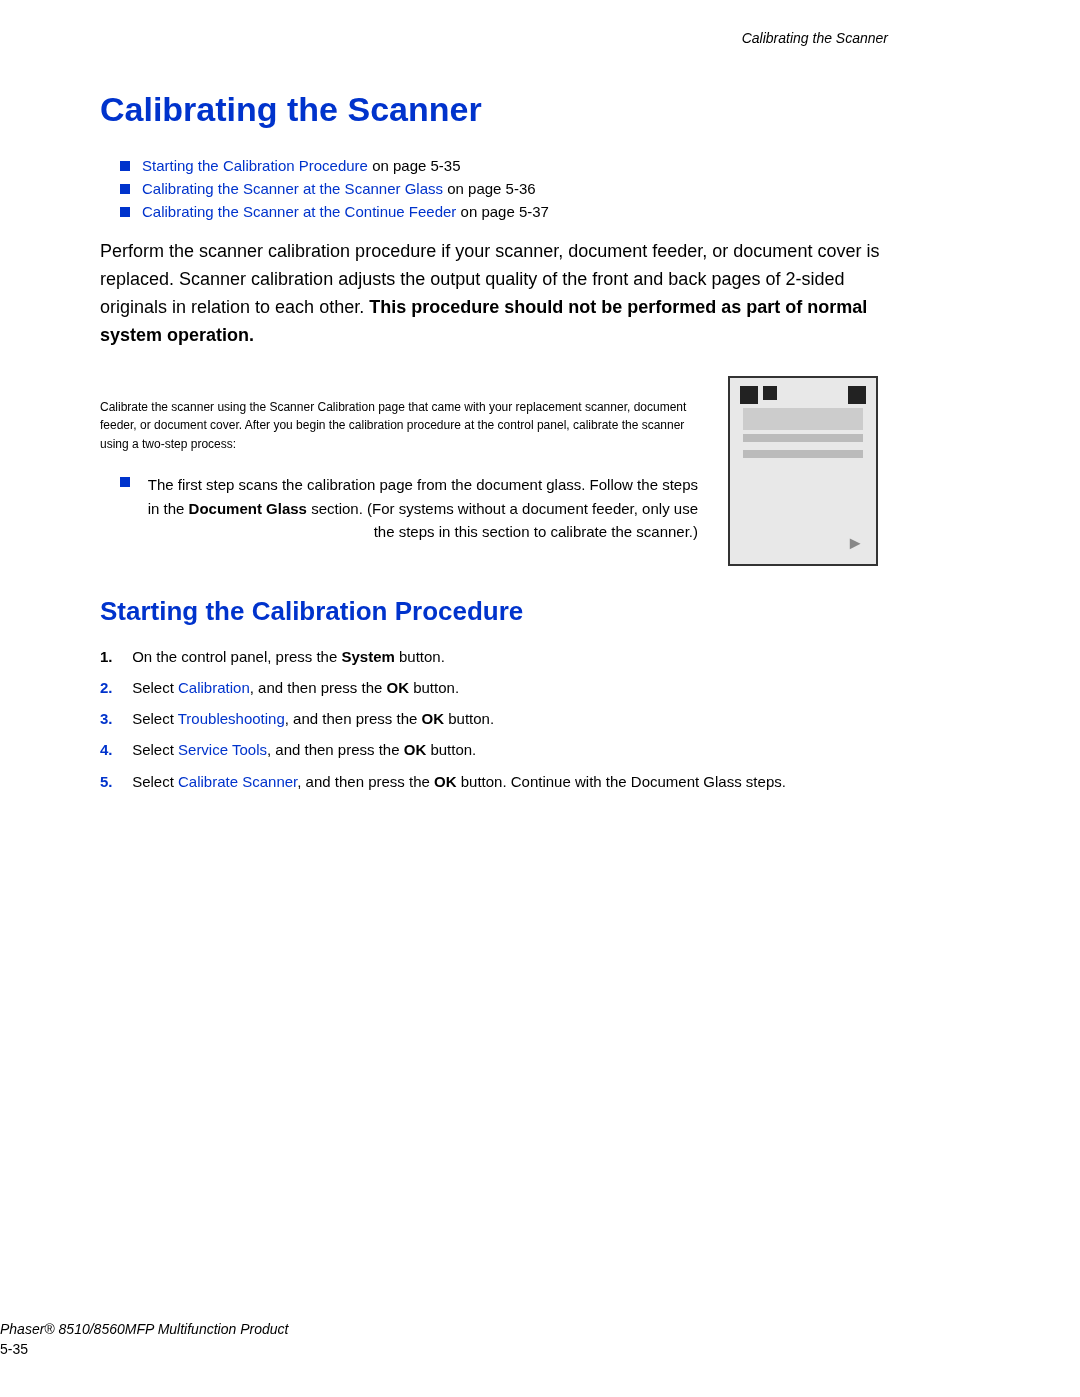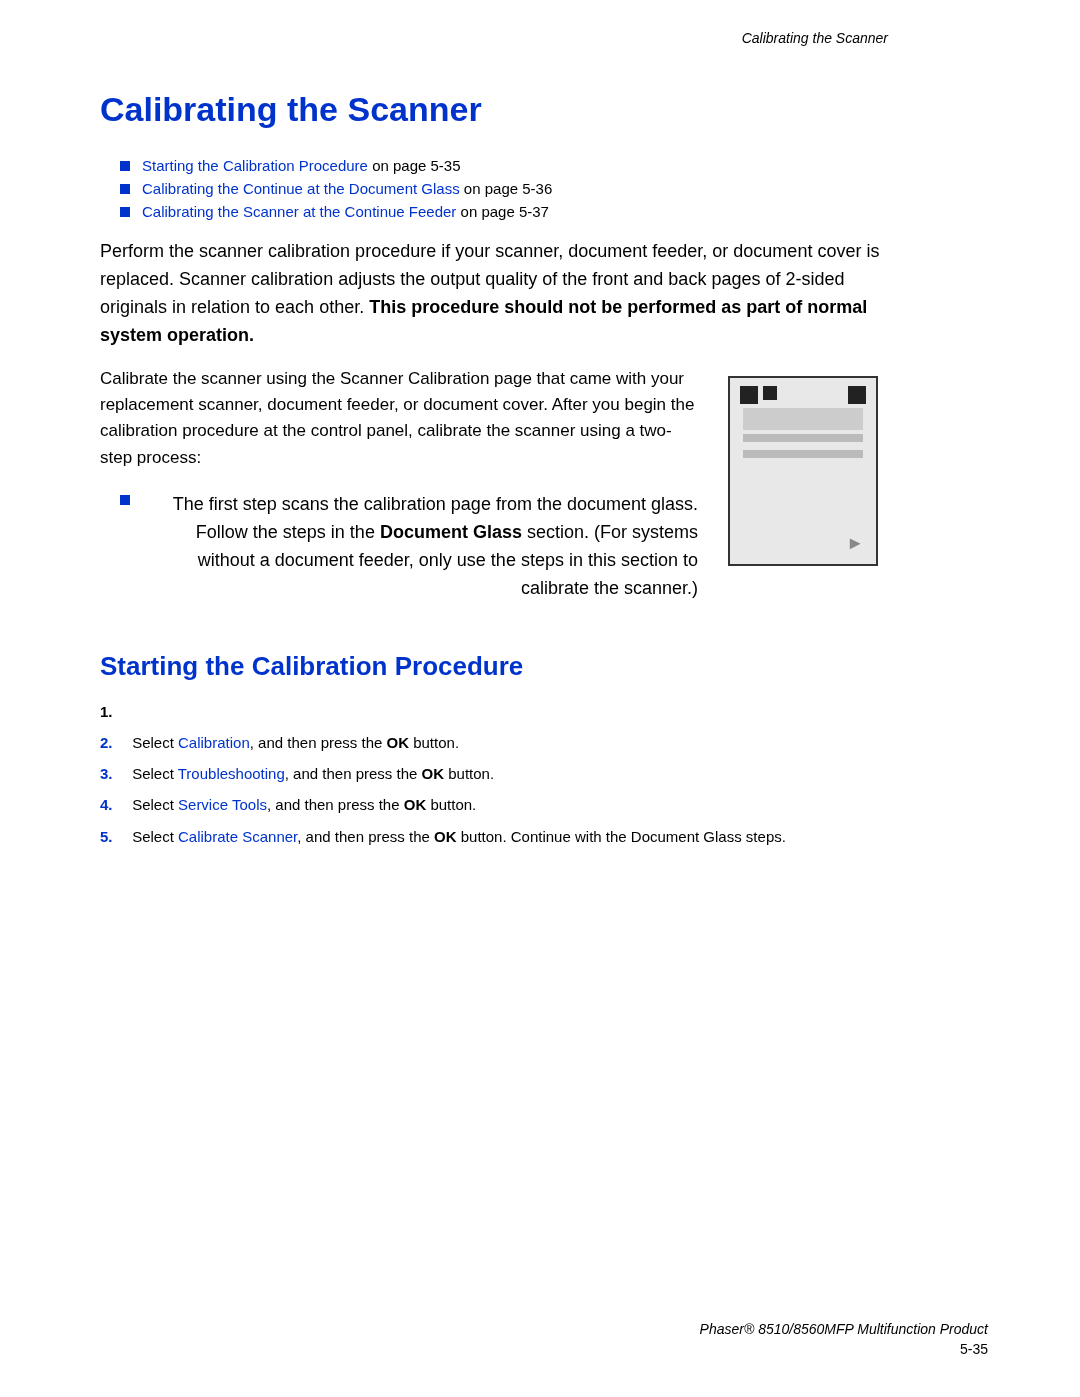--- a/index.html
+++ b/index.html
@@ -71,24 +71,25 @@
       margin-top: 4px;
       flex-shrink: 0;
     }
 
     .bullet-list a, .inline-link {
       color: #0033cc;
       text-decoration: none;
     }
 
     .body-text {
-      font-size: 17px;
+      font-size: 12px;
       line-height: 1.55;
       margin-bottom: 20px;
       color: #000000;
+      margin-top: 32px;
     }
 
     .content-with-image {
       display: flex;
       gap: 30px;
       margin-bottom: 24px;
       margin-top: 10px;
     }
 
     .content-left {
@@ -136,21 +137,21 @@
 
     .scanner-arrow {
       position: absolute;
       bottom: 10px;
       right: 12px;
       font-size: 18px;
       color: #888888;
     }
 
     .bullet-list-text {
-      font-size: 18px;
+      font-size: 15px;
       line-height: 1.55;
     }
 
     .bullet-list-text strong {
       font-weight: bold;
     }
 
     .section-subtitle {
       font-size: 26px;
       font-weight: bold;
@@ -185,21 +186,21 @@
 
     .ordered-list .item-text strong {
       font-weight: bold;
     }
 
     .footer-area {
       position: absolute;
       bottom: 40px;
       left: 0;
       right: 0;
-      text-align: right;
+      text-align: left;
       font-style: italic;
       font-size: 14px;
       color: #000000;
     }
 
     .footer-page {
       margin-top: 4px;
       font-style: normal;
       font-size: 14px;
     }
@@ -246,21 +247,21 @@
     <li>
       <span class="bullet-square"></span>
       <span>
         <a class="inline-link">Starting the Calibration Procedure</a>
         <span> on page </span><span>5-35</span>
       </span>
     </li>
     <li>
       <span class="bullet-square"></span>
       <span>
-        <a class="inline-link">Calibrating the Continue at the Document Glass</a>
+        <a class="inline-link">Calibrating the Scanner at the Scanner Glass</a>
         <span> on page </span><span>5-36</span>
       </span>
     </li>
     <li>
       <span class="bullet-square"></span>
       <span>
         <a class="inline-link">Calibrating the Scanner at the Continue Feeder</a>
         <span> on page </span><span>5-37</span>
       </span>
     </li>
@@ -304,20 +305,21 @@
         <div class="scanner-arrow">►</div>
       </div>
     </div>
   </div>
 
   <h2 class="section-subtitle">Starting the Calibration Procedure</h2>
 
   <ol class="ordered-list">
     <li>
       <span class="num">1.</span>
+      <span class="item-text">&nbsp;On the control panel, press the <strong>System</strong> button.</span>
     </li>
     <li>
       <span class="num blue">2.</span>
       <span class="item-text">&nbsp;Select <a class="inline-link">Calibration</a>, and then press the <strong>OK</strong> button.</span>
     </li>
     <li>
       <span class="num blue">3.</span>
       <span class="item-text">&nbsp;Select <a class="inline-link">Troubleshooting</a>, and then press the <strong>OK</strong> button.</span>
     </li>
     <li>

